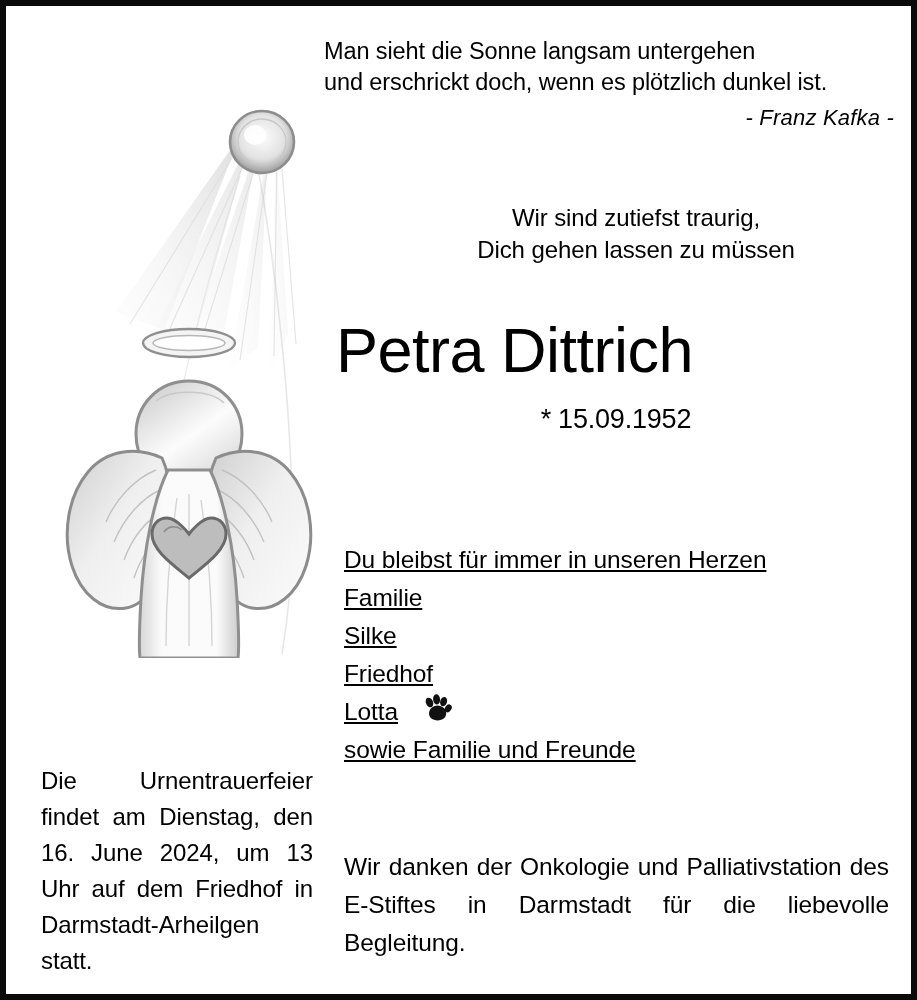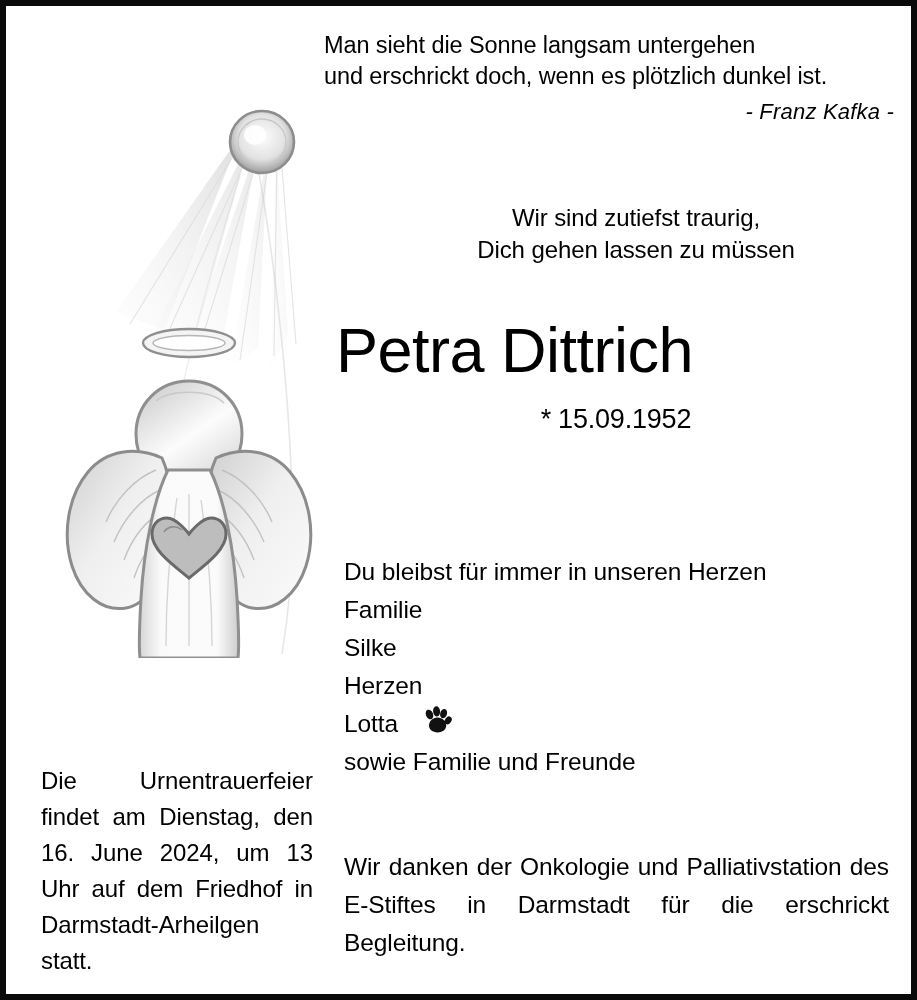--- a/index.html
+++ b/index.html
@@ -19,21 +19,21 @@
     background: #ffffff;
     border: 6px solid #0a0a0a;
     box-sizing: border-box;
     overflow: hidden;
   }
 
   
   .quote-block {
     position: absolute;
     left: 318px;
-    top: 24px;
+    top: 30px;
     width: 570px;
   }
   .quote-line {
     font-size: 23.5px;
     line-height: 31px;
     letter-spacing: -0.1px;
     white-space: nowrap;
   }
   .quote-attrib {
     font-size: 22px;
@@ -92,22 +92,23 @@
   }
   .date-sym {
     display: inline-block;
     margin-right: 7px;
   }
 
   
   .family-block {
     position: absolute;
     left: 338px;
-    top: 547px;
+    top: 535px;
     width: 545px;
+    text-decoration: underline;
   }
   .family-line {
     font-size: 24.5px;
     line-height: 38px;
     letter-spacing: -0.1px;
     white-space: nowrap;
     display: flex;
     align-items: center;
   }
   .paw-wrap {
@@ -311,33 +312,33 @@
   <div class="dates-row">
     <div class="date-item">
       <span class="date-sym">*</span><span>15.09.1952</span>
     </div>
   </div>
 
   <div class="family-block">
     <div class="family-line">Du bleibst für immer in unseren Herzen</div>
     <div class="family-line">Familie</div>
     <div class="family-line">Silke</div>
-    <div class="family-line">Herzen</div>
+    <div class="family-line">Friedhof</div>
     <div class="family-line">
       <span>Lotta</span>
       <span class="paw-wrap">
         <svg width="30" height="28" viewBox="0 0 30 28" xmlns="http://www.w3.org/2000/svg" aria-hidden="true">
           <ellipse cx="7.5" cy="8.5" rx="3.6" ry="5" fill="#111111" transform="rotate(-22 7.5 8.5)"></ellipse>
           <ellipse cx="14.6" cy="5.4" rx="3.5" ry="5.1" fill="#111111" transform="rotate(-6 14.6 5.4)"></ellipse>
           <ellipse cx="21.6" cy="7.6" rx="3.4" ry="4.8" fill="#111111" transform="rotate(16 21.6 7.6)"></ellipse>
           <ellipse cx="26.2" cy="14.4" rx="3.1" ry="4.2" fill="#111111" transform="rotate(36 26.2 14.4)"></ellipse>
           <path d="M15.5 11.6 C20.6 11.6 24.2 15.4 24.2 19.6 C24.2 23.6 20.6 26.4 15.6 26.4 C10.6 26.4 7 23.6 7 19.6 C7 15.4 10.6 11.6 15.5 11.6 Z" fill="#111111"></path>
         </svg>
       </span>
     </div>
     <div class="family-line">sowie Familie und Freunde</div>
   </div>
 
   <div class="funeral-block">Die Urnentrauerfeier findet am Dienstag, den 16. June 2024, um 13 Uhr auf dem Friedhof in Darmstadt-Arheilgen statt.</div>
 
-  <div class="thanks-block">Wir danken der Onkologie und Palliativstation des E-Stiftes in Darmstadt für die erschrickt Begleitung.</div>
+  <div class="thanks-block">Wir danken der Onkologie und Palliativstation des E-Stiftes in Darmstadt für die liebevolle Begleitung.</div>
 
 </div>
 
 </body></html>

